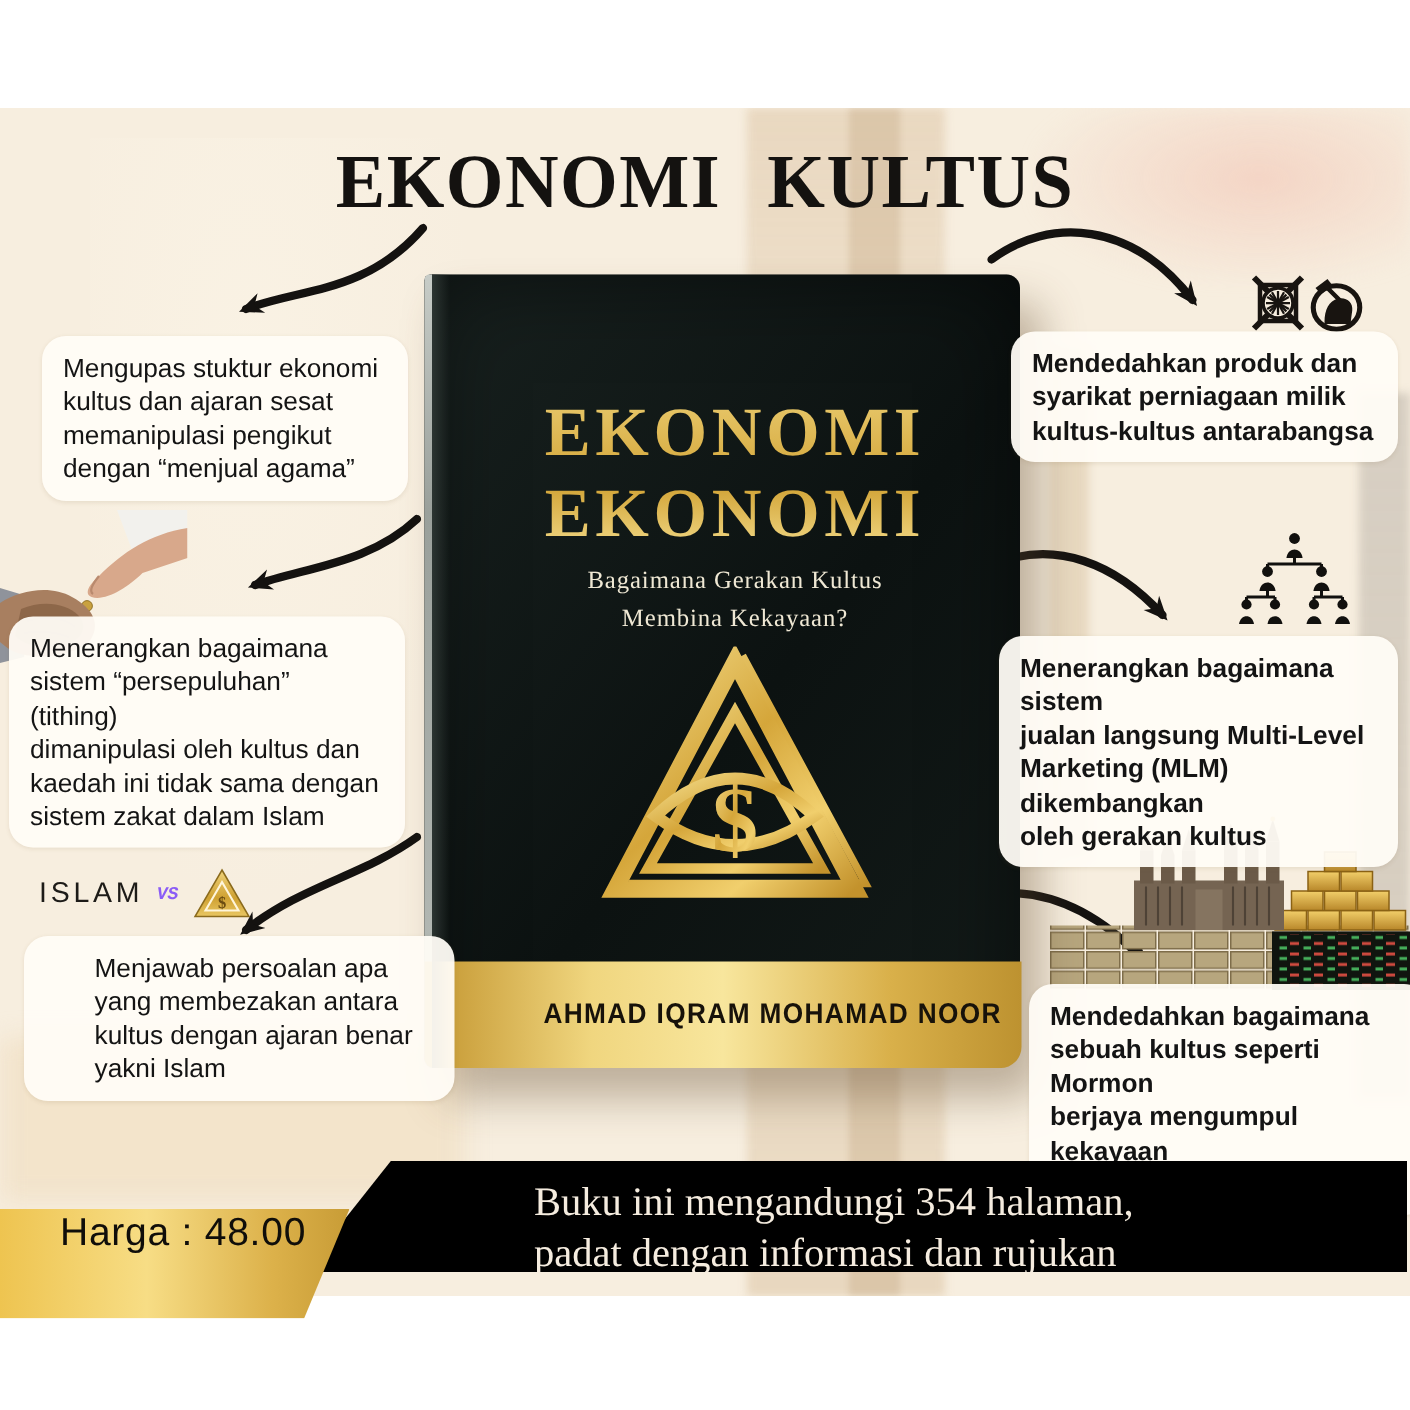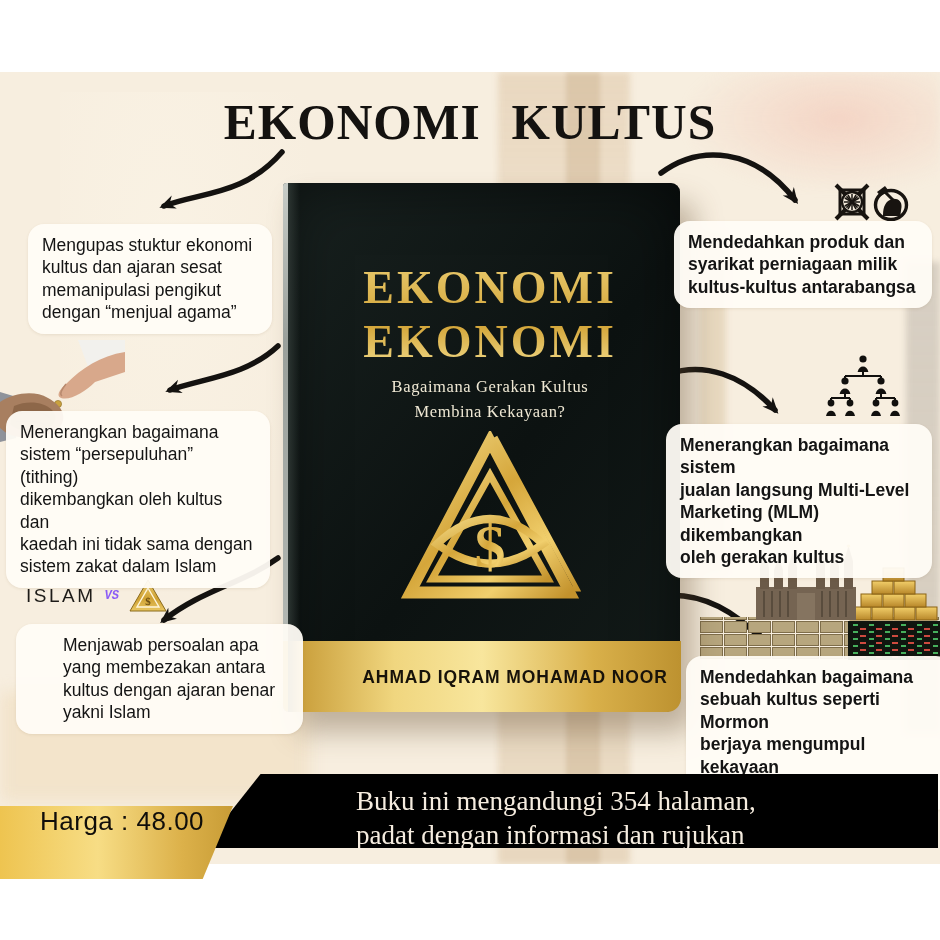--- a/index.html
+++ b/index.html
@@ -308,21 +308,21 @@
         </div>
       </div>
     </div>
 
     <div class="callout left co-l1">Mengupas stuktur ekonomi
 kultus dan ajaran sesat
 memanipulasi pengikut
 dengan “menjual agama”</div>
     <div class="callout left co-l2">Menerangkan bagaimana
 sistem “persepuluhan” (tithing)
-dikembangkan oleh kultus dan
+dimanipulasi oleh kultus dan
 kaedah ini tidak sama dengan
 sistem zakat dalam Islam</div>
     <div class="callout left co-l3">Menjawab persoalan apa
 yang membezakan antara
 kultus dengan ajaran benar
 yakni Islam</div>
     <div class="callout right co-r1">Mendedahkan produk dan
 syarikat perniagaan milik
 kultus-kultus antarabangsa</div>
     <div class="callout right co-r2">Menerangkan bagaimana sistem

